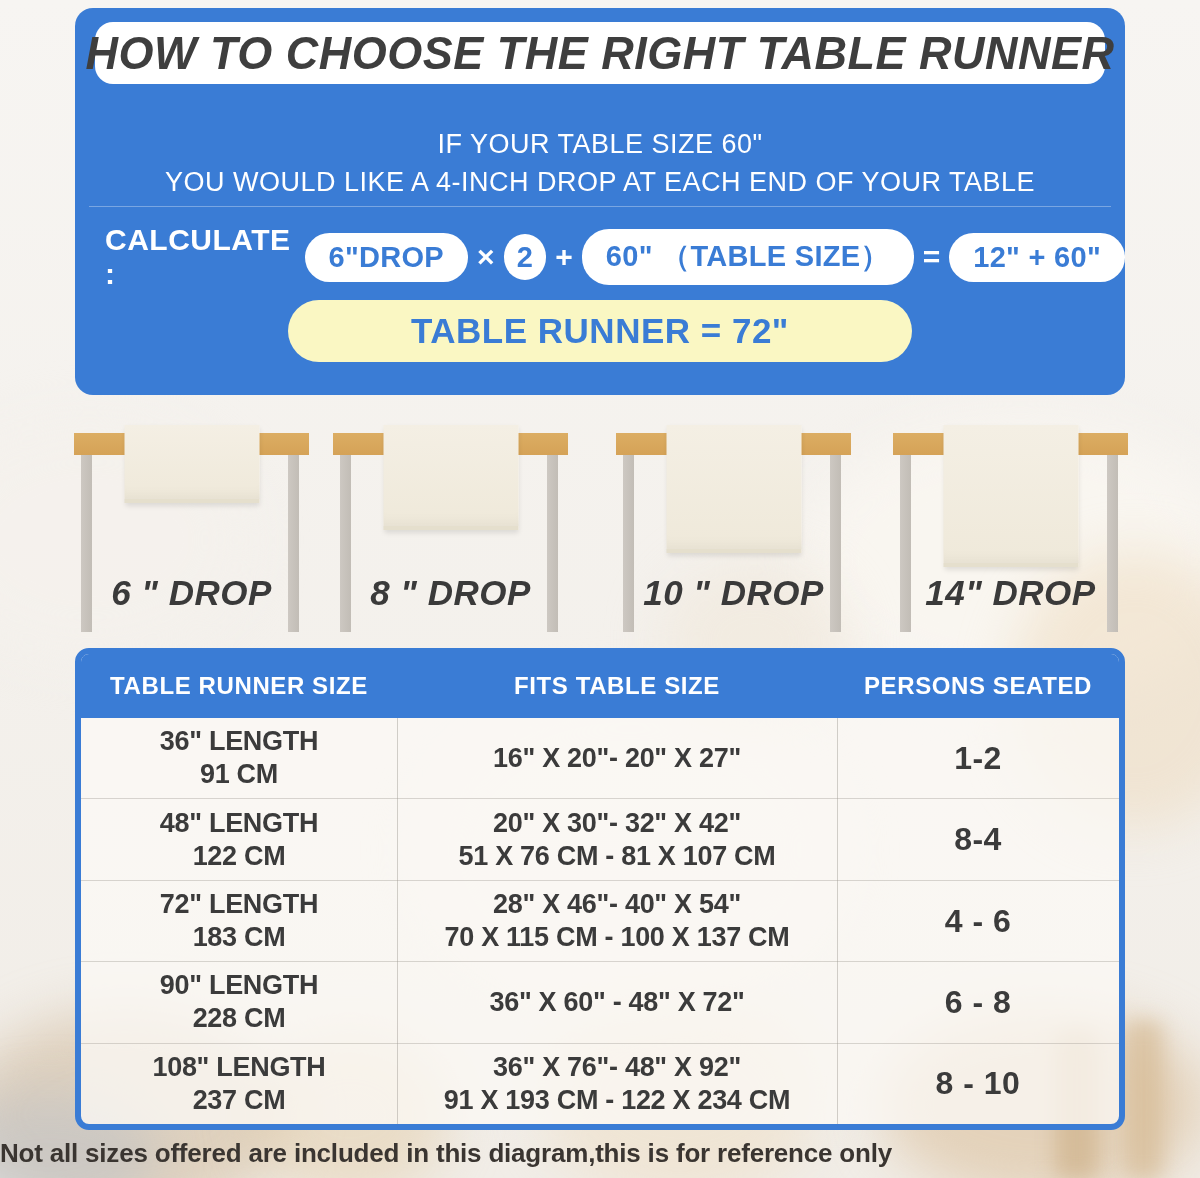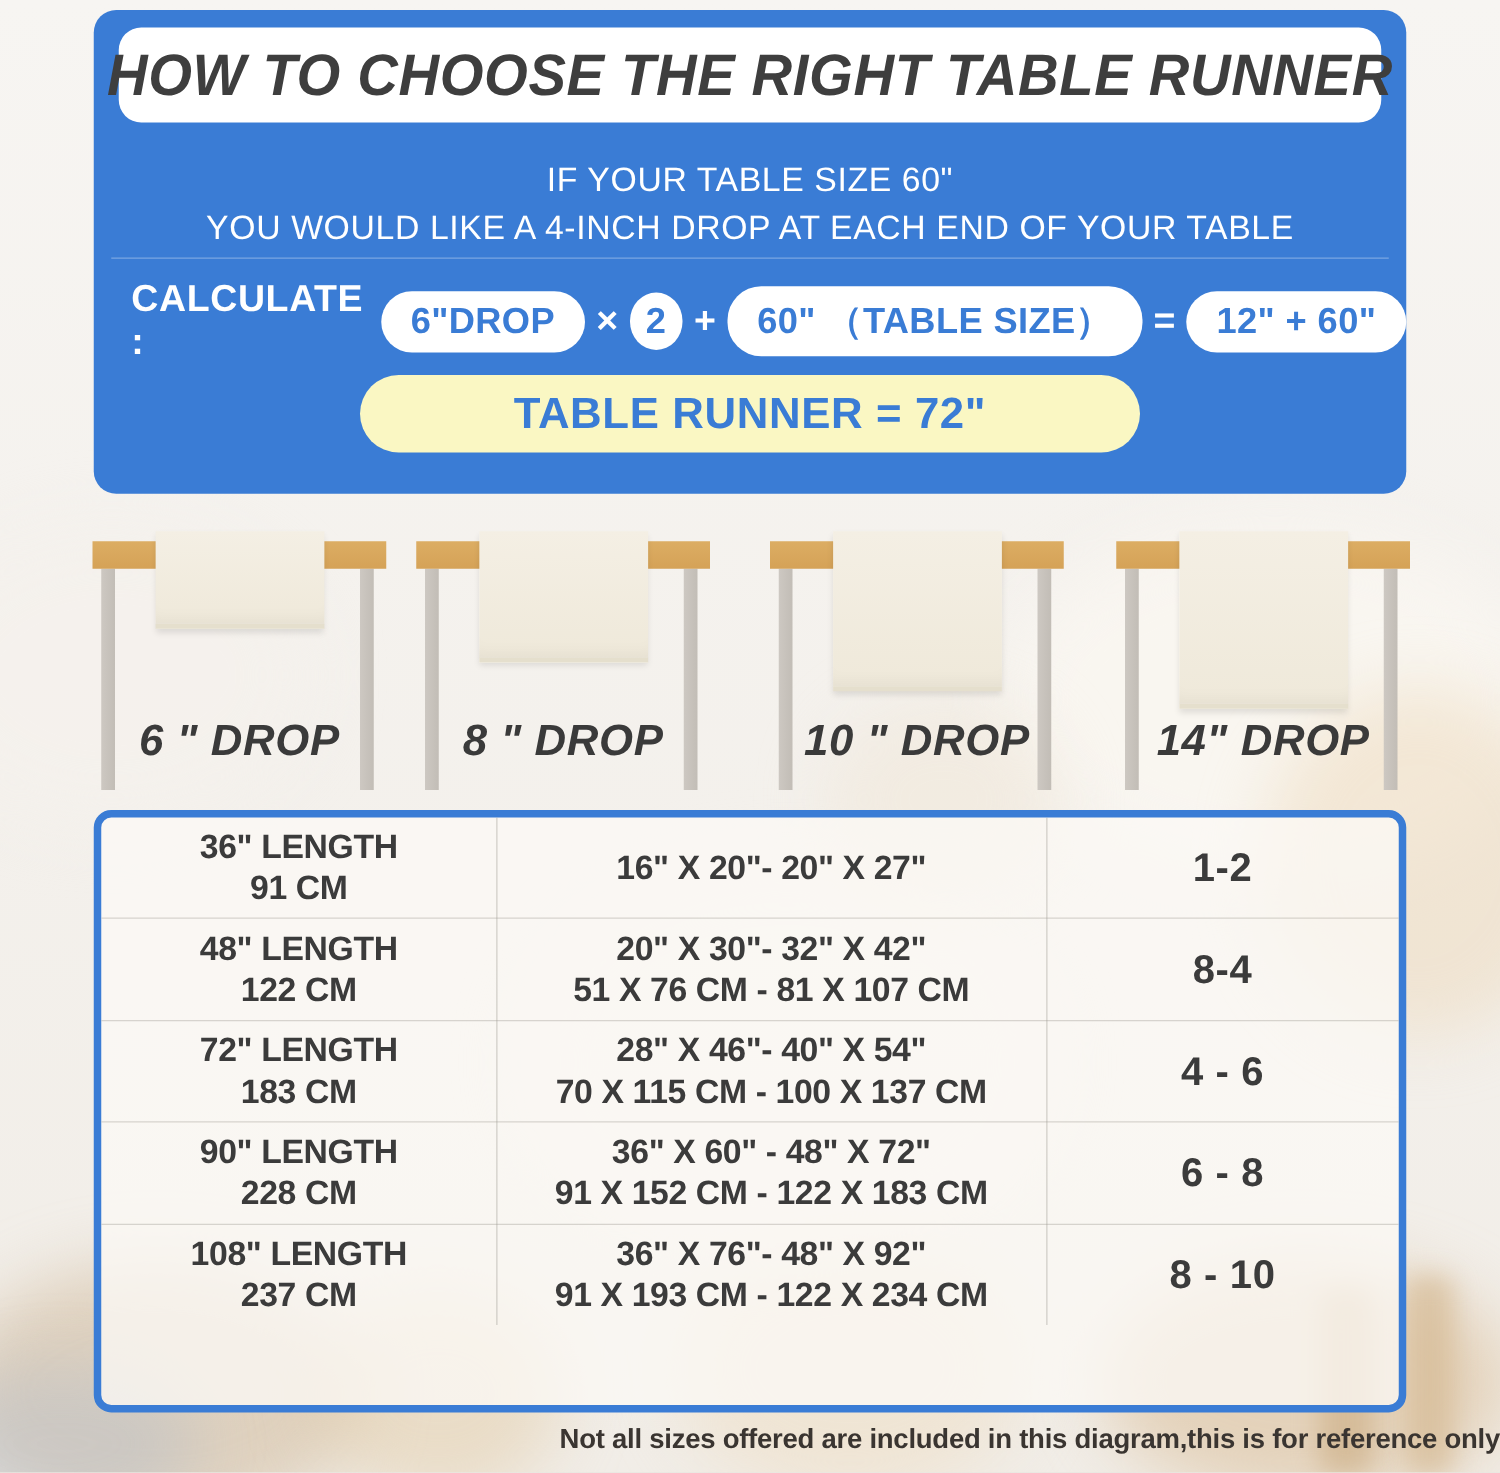--- a/index.html
+++ b/index.html
@@ -20,21 +20,21 @@
   .b7 { left:420px; top:690px;  width:420px; height:320px; background:rgba(247,243,237,.70); }
   .b8 { left:-60px; top:1090px; width:220px; height:130px; background:rgba(168,184,204,.35); }
   .b9 { left:1010px; top:550px; width:250px; height:280px; background:rgba(237,217,188,.50); }
   .b10 { left:1055px; top:1030px; width:44px; height:150px; background:rgba(203,173,132,.60); filter:blur(10px); border-radius:12px; }
   .b11 { left:1125px; top:1020px; width:38px; height:160px; background:rgba(211,183,143,.60); filter:blur(10px); border-radius:12px; }
   .b12 { left:660px; top:560px; width:190px; height:160px; background:rgba(240,231,216,.55); }
 
   
   .top-card { position:absolute; left:75px; top:8px; width:1050px; height:387px;
               background:#3a7cd5; border-radius:18px; }
-  .title-banner { position:absolute; left:20px; right:20px; top:14px; height:76px;
+  .title-banner { position:absolute; left:20px; right:20px; top:14px; height:62px;
                   background:#ffffff; border-radius:18px;
                   display:flex; align-items:center; justify-content:center; }
   .title-banner h1 { font-size:45px; font-weight:bold; font-style:italic;
                      color:#3e3e3e; letter-spacing:.5px; white-space:nowrap;
                      transform:scaleY(1.04); }
   .sub { position:absolute; left:0; right:0; text-align:center; color:#ffffff;
          font-size:27px; letter-spacing:.5px; }
   .sub1 { top:121px; }
   .sub2 { top:159px; }
   .hdr-divider { position:absolute; top:198px; left:14px; right:14px; height:1px;
@@ -83,22 +83,22 @@
                     letter-spacing:.6px; }
   .size-body { position:relative; height:406px; display:flex; flex-direction:column; }
   .vline { position:absolute; top:0; bottom:0; width:1px; background:rgba(158,152,146,.45); }
   .vline.v1 { left:316px; } .vline.v2 { left:756px; }
   .srow { flex:1; display:grid; grid-template-columns:316px 440px 1fr; align-items:center; }
   .srow + .srow { border-top:1px solid rgba(168,162,156,.42); }
   .cell { text-align:center; color:#3b3b3b; font-weight:bold; font-size:27px;
           line-height:33px; letter-spacing:-.3px; }
   .cell.persons { font-size:32px; letter-spacing:.5px; }
 
-  .footnote { position:absolute; top:1138px; left:0; right:0; text-align:right;
-              font-size:22px; font-weight:bold; color:#3a3531; letter-spacing:-.2px; }
+  .footnote { position:absolute; top:1138px; left:0; right:0; text-align:left;
+              font-size:26px; font-weight:bold; color:#3a3531; letter-spacing:-.2px; }
 </style>
 </head>
 <body>
 
 <div class="page">
 
   <div class="bg">
     <div class="blob b1"></div>
     <div class="blob b2"></div>
     <div class="blob b3"></div>
@@ -160,20 +160,25 @@
   </div>
   <div class="tbl t4">
     <div class="leg l"></div>
     <div class="leg r"></div>
     <div class="ttop"></div>
     <div class="runner"></div>
     <div class="drop-label">14" DROP</div>
   </div>
 
   <section class="size-card">
+    <div class="size-head">
+      <span>TABLE RUNNER SIZE</span>
+      <span>FITS TABLE SIZE</span>
+      <span>PERSONS SEATED</span>
+    </div>
     <div class="size-body">
       <div class="vline v1"></div>
       <div class="vline v2"></div>
 
       <div class="srow">
         <div class="cell">
           <div>36" LENGTH</div>
           <div>91 CM</div>
         </div>
         <div class="cell">
@@ -206,21 +211,20 @@
         <div class="cell persons">4 - 6</div>
       </div>
 
       <div class="srow">
         <div class="cell">
           <div>90" LENGTH</div>
           <div>228 CM</div>
         </div>
         <div class="cell">
           <div>36" X 60" - 48" X 72"</div>
-          <div>91 X 152 CM - 122 X 183 CM</div>
         </div>
         <div class="cell persons">6 - 8</div>
       </div>
 
       <div class="srow">
         <div class="cell">
           <div>108" LENGTH</div>
           <div>237 CM</div>
         </div>
         <div class="cell">

